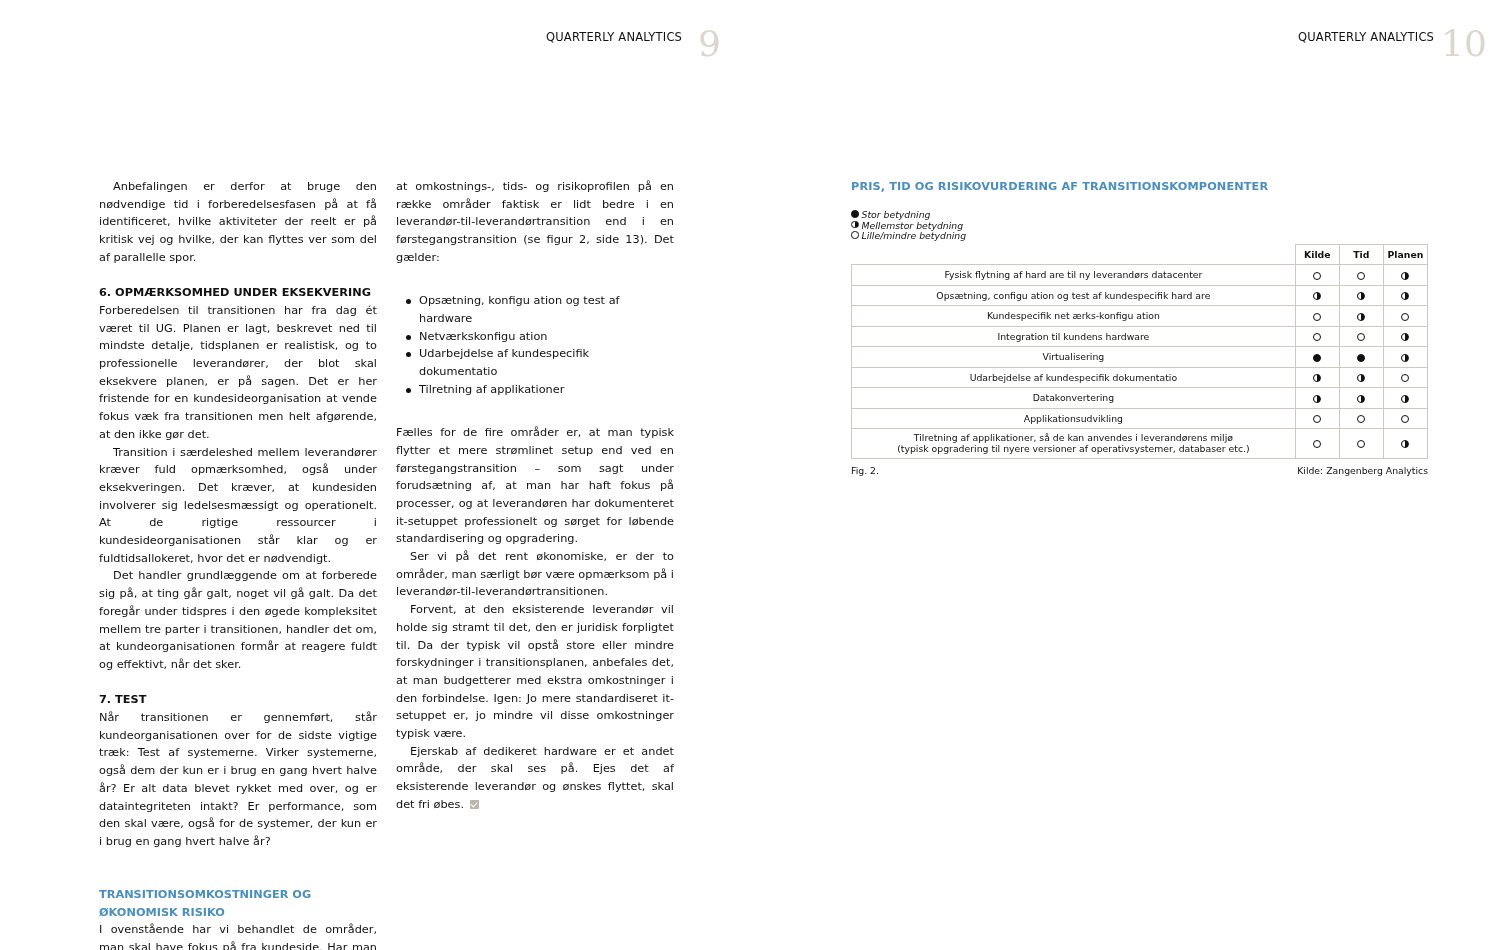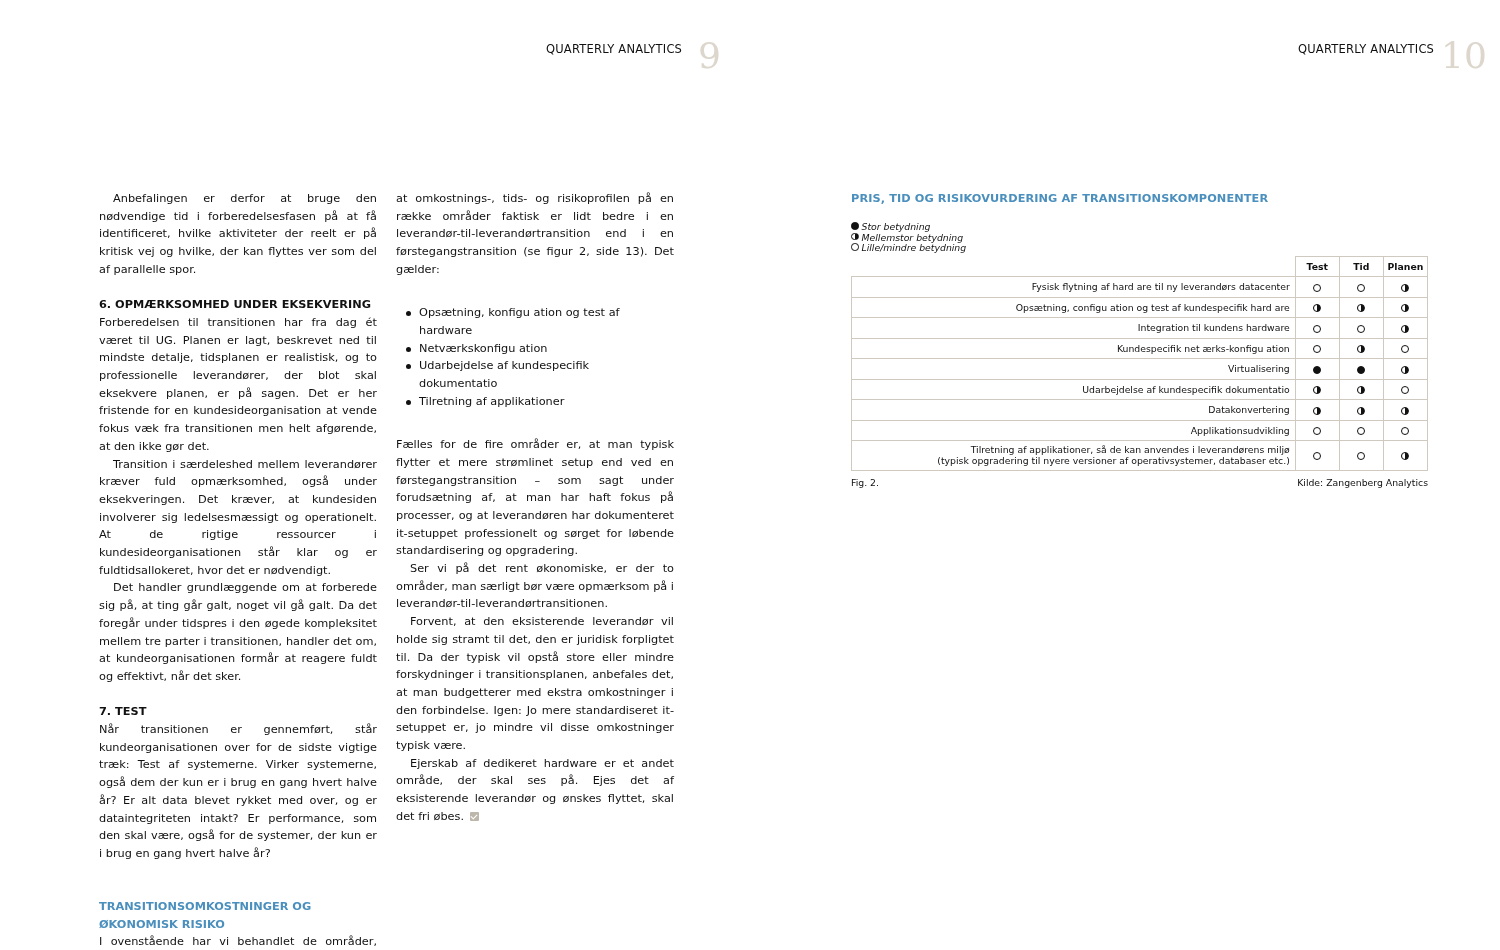--- a/index.html
+++ b/index.html
@@ -1,20 +1,20 @@
 <!DOCTYPE html>
 <html><head>
 <meta charset="utf-8">
 <style>
   html, body { margin: 0; padding: 0; }
   body {
     width: 1500px; height: 950px; background: #ffffff; position: relative; overflow: hidden;
     font-family: "DejaVu Sans", sans-serif; color: #111;
   }
-  .page { position: absolute; top: 12px; height: 686px; }
+  .page { position: absolute; top: 0; height: 686px; }
   .page-left { left: 0; width: 750px; }
   .page-right { left: 750px; width: 750px; }
 
   .running-head {
     position: absolute; top: 30px; font-size: 11.5px; letter-spacing: 0.2px; color: #111;
   }
   .page-num {
     position: absolute; top: 22px; font-family: "DejaVu Serif", serif; font-size: 36px;
     color: #dcd6cc; line-height: 44px;
   }
@@ -58,21 +58,21 @@
 
   table.risk {
     position: absolute; left: 101px; top: 244px; width: 577px; border-collapse: collapse; font-size: 9.3px;
   }
   table.risk th, table.risk td { border: 1px solid #cfc9bf; }
   table.risk th {
     height: 19px; font-weight: bold; font-size: 9.3px; text-align: center; padding: 0;
   }
   table.risk th.blank { border: none; border-bottom: 1px solid #cfc9bf; }
   table.risk td { height: 19.5px; padding: 0 5px; }
-  table.risk td.label { text-align: right; }
+  table.risk td.label { text-align: center; }
   table.risk td.val { text-align: center; width: 34px; padding: 0; }
   table.risk td.val .dot { vertical-align: middle; }
   table.risk tr.tall td { height: 29px; line-height: 10.5px; }
   col.c-label { width: 443px; }
   col.c-val { width: 44px; }
 
   .fig-caption { position: absolute; left: 101px; top: 465px; font-size: 9.3px; }
   .fig-source { position: absolute; right: 72px; top: 465px; font-size: 9.3px; }
 </style>
 </head>
@@ -139,49 +139,49 @@
   <table class="risk">
     <colgroup>
         <col class="c-label">
         <col class="c-val">
         <col class="c-val">
         <col class="c-val">
       </colgroup>
     <thead>
       <tr>
         <th class="blank"></th>
-        <th>Test</th>
+        <th>Kilde</th>
         <th>Tid</th>
         <th>Planen</th>
       </tr>
     </thead>
     <tbody id="risk-body">
         <tr>
           <td class="label"><span>Fysisk flytning af hard  are til ny leverandørs datacenter</span></td>
           <td class="val"><span class="dot empty"></span></td>
           <td class="val"><span class="dot empty"></span></td>
           <td class="val"><span class="dot half"></span></td>
         </tr>
         <tr>
           <td class="label"><span>Opsætning, configu ation og test af kundespecifik hard  are</span></td>
           <td class="val"><span class="dot half"></span></td>
           <td class="val"><span class="dot half"></span></td>
           <td class="val"><span class="dot half"></span></td>
         </tr>
         <tr>
+          <td class="label"><span>Kundespecifik net  ærks-konfigu ation</span></td>
+          <td class="val"><span class="dot empty"></span></td>
+          <td class="val"><span class="dot half"></span></td>
+          <td class="val"><span class="dot empty"></span></td>
+        </tr>
+        <tr>
           <td class="label"><span>Integration til kundens hardware</span></td>
           <td class="val"><span class="dot empty"></span></td>
           <td class="val"><span class="dot empty"></span></td>
           <td class="val"><span class="dot half"></span></td>
-        </tr>
-        <tr>
-          <td class="label"><span>Kundespecifik net  ærks-konfigu ation</span></td>
-          <td class="val"><span class="dot empty"></span></td>
-          <td class="val"><span class="dot half"></span></td>
-          <td class="val"><span class="dot empty"></span></td>
         </tr>
         <tr>
           <td class="label"><span>Virtualisering</span></td>
           <td class="val"><span class="dot full"></span></td>
           <td class="val"><span class="dot full"></span></td>
           <td class="val"><span class="dot half"></span></td>
         </tr>
         <tr>
           <td class="label"><span>Udarbejdelse af kundespecifik dokumentatio</span></td>
           <td class="val"><span class="dot half"></span></td>

